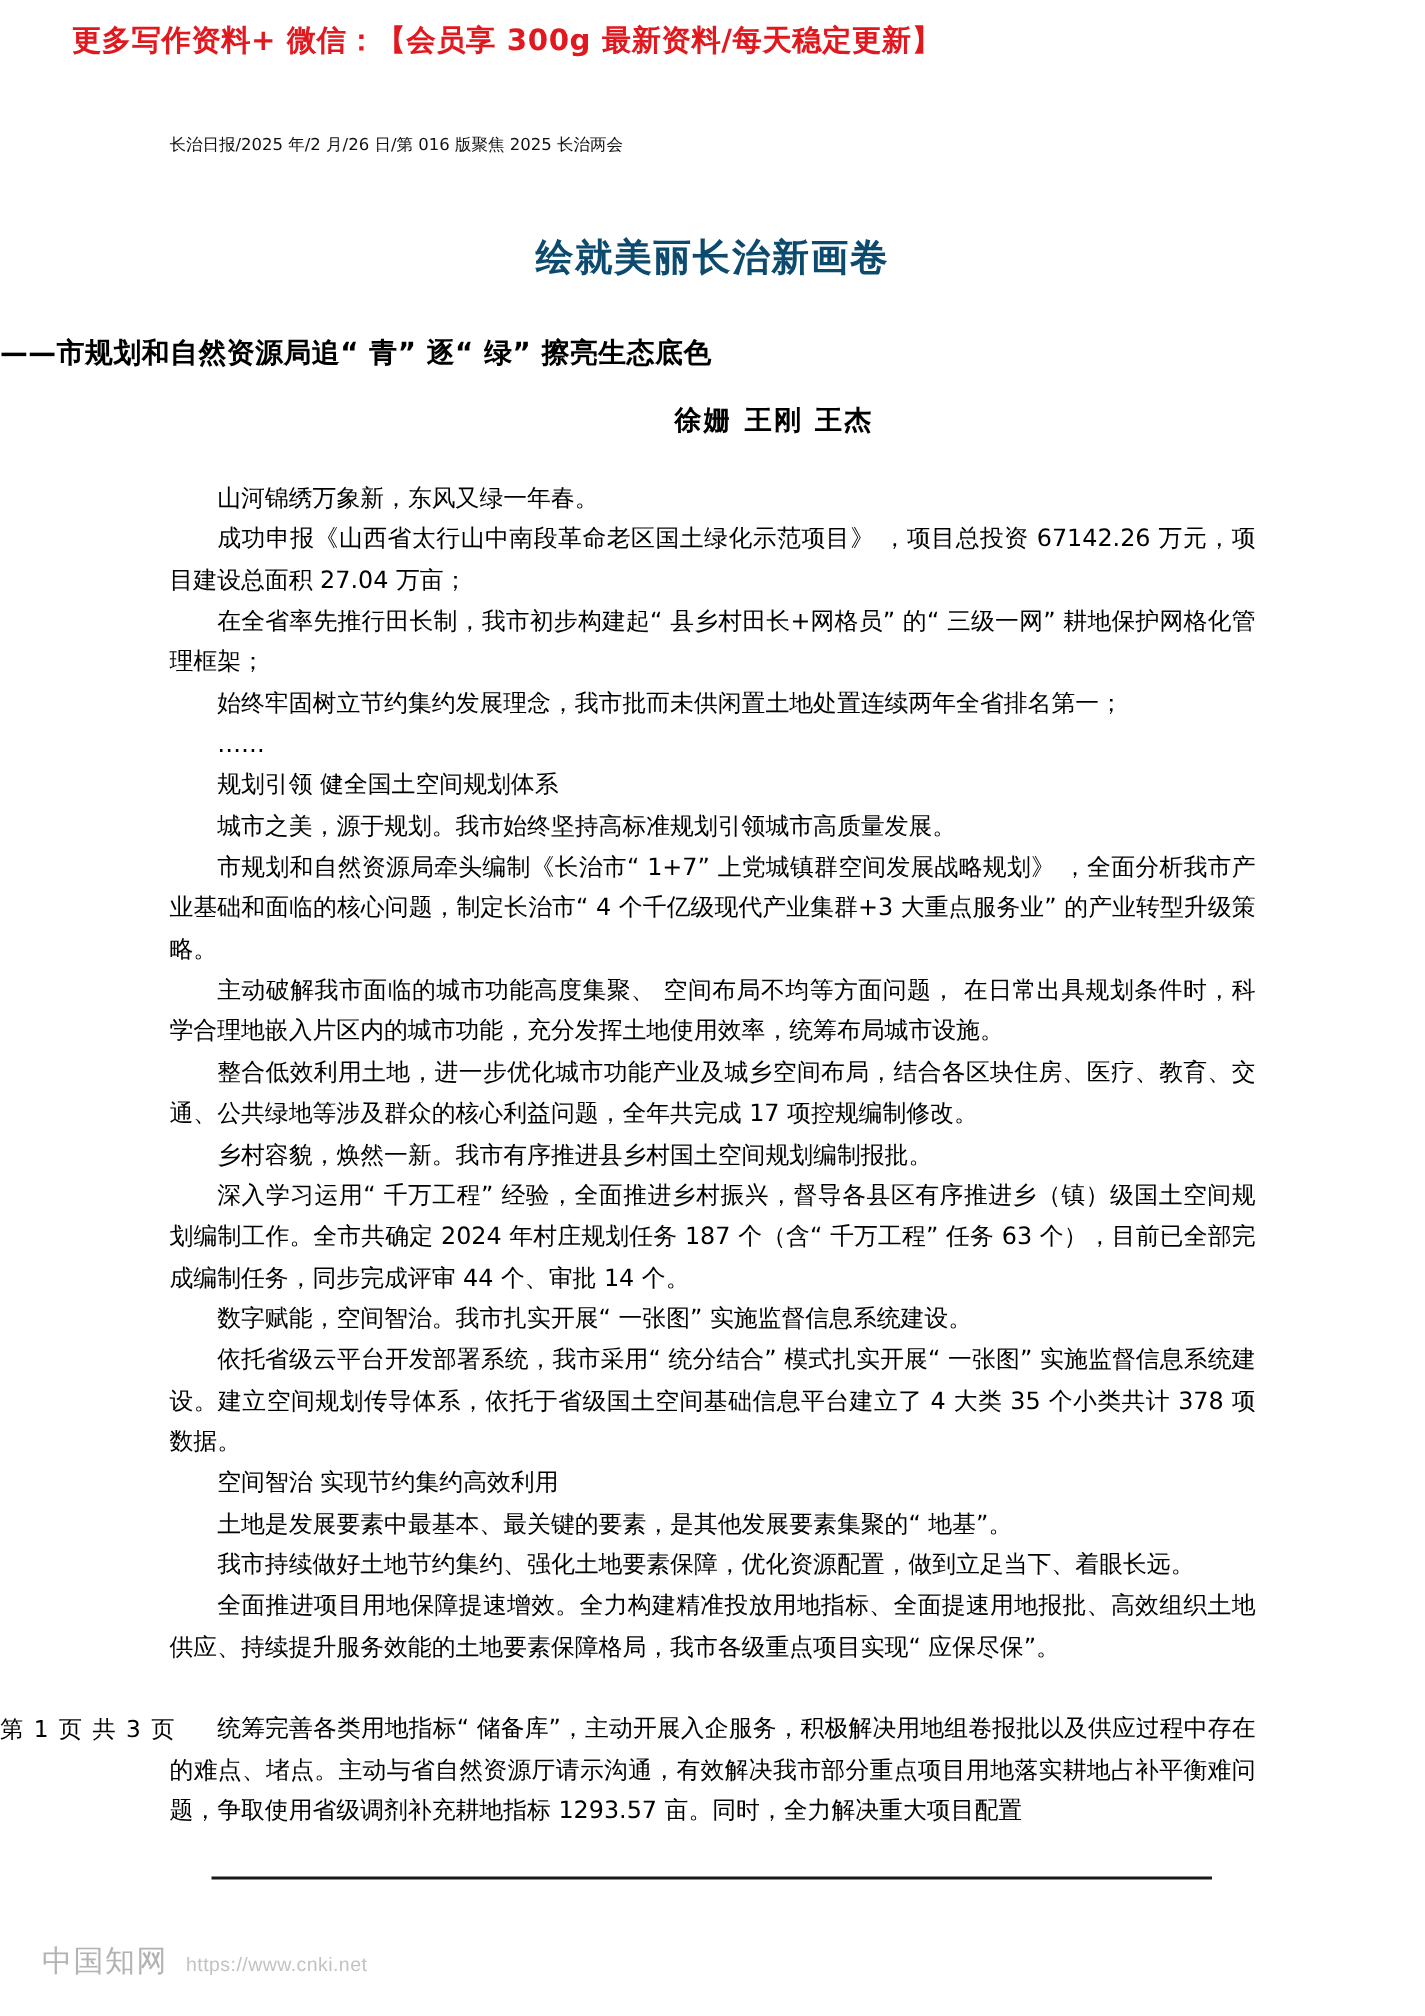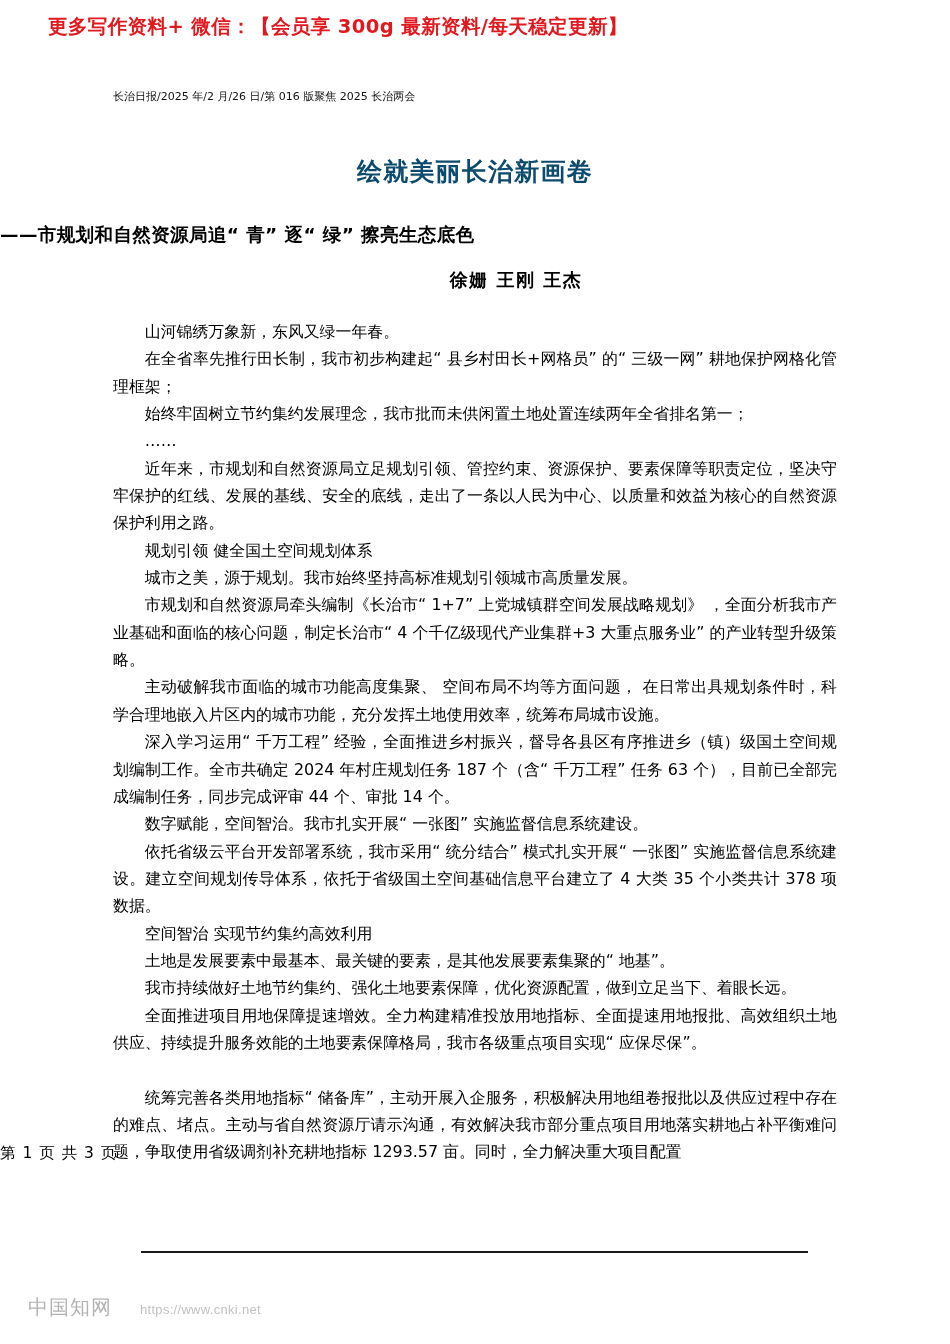--- a/index.html
+++ b/index.html
@@ -129,21 +129,21 @@
     background: #1a1a1a;
   }
 
   
   .cnki-mark {
     position: absolute;
     top: 1294px;
     left: 28px;
     display: flex;
     align-items: baseline;
-    gap: 28px;
+    gap: 12px;
     color: #b9b9b9;
   }
   .cnki-logo {
     font-size: 20px;
     letter-spacing: 1px;
     color: #b3b3b3;
   }
   .cnki-url {
     font-size: 13px;
     letter-spacing: 0.3px;
@@ -161,28 +161,30 @@
   <div class="source-line">长治日报/2025 年/2 月/26 日/第 016 版聚焦 2025 长治两会</div>
 
   <div class="doc-title">绘就美丽长治新画卷</div>
 
   <div class="doc-subtitle">——市规划和自然资源局追“ 青” 逐“ 绿” 擦亮生态底色</div>
 
   <div class="doc-authors">徐姗  王刚  王杰</div>
 
   <div class="body-text" id="body-text">
       <p>山河锦绣万象新，东风又绿一年春。</p>
+      <p>成功申报《山西省太行山中南段革命老区国土绿化示范项目》 ，项目总投资 67142.26 万元，项目建设总面积 27.04 万亩；</p>
       <p>在全省率先推行田长制，我市初步构建起“ 县乡村田长+网格员” 的“ 三级一网” 耕地保护网格化管理框架；</p>
       <p>始终牢固树立节约集约发展理念，我市批而未供闲置土地处置连续两年全省排名第一；</p>
       <p>……</p>
-      <p>近年来，市规划和自然资源局立足规划引领、管控约束、资源保护、要素保障等职责定位，坚决守牢保护的红线、发展的基线、安全的底线，走出了一条以人民为中心、以质量和效益为核心的自然资源保护利用之路。</p>
       <p>规划引领 健全国土空间规划体系</p>
       <p>城市之美，源于规划。我市始终坚持高标准规划引领城市高质量发展。</p>
       <p>市规划和自然资源局牵头编制《长治市“ 1+7” 上党城镇群空间发展战略规划》 ，全面分析我市产业基础和面临的核心问题，制定长治市“ 4 个千亿级现代产业集群+3 大重点服务业” 的产业转型升级策略。</p>
       <p>主动破解我市面临的城市功能高度集聚、 空间布局不均等方面问题， 在日常出具规划条件时，科学合理地嵌入片区内的城市功能，充分发挥土地使用效率，统筹布局城市设施。</p>
+      <p>整合低效利用土地，进一步优化城市功能产业及城乡空间布局，结合各区块住房、医疗、教育、交通、公共绿地等涉及群众的核心利益问题，全年共完成 17 项控规编制修改。</p>
+      <p>乡村容貌，焕然一新。我市有序推进县乡村国土空间规划编制报批。</p>
       <p>深入学习运用“ 千万工程” 经验，全面推进乡村振兴，督导各县区有序推进乡（镇）级国土空间规划编制工作。全市共确定 2024 年村庄规划任务 187 个（含“ 千万工程” 任务 63 个），目前已全部完成编制任务，同步完成评审 44 个、审批 14 个。</p>
       <p>数字赋能，空间智治。我市扎实开展“ 一张图” 实施监督信息系统建设。</p>
       <p>依托省级云平台开发部署系统，我市采用“ 统分结合” 模式扎实开展“ 一张图” 实施监督信息系统建设。建立空间规划传导体系，依托于省级国土空间基础信息平台建立了 4 大类 35 个小类共计 378 项数据。</p>
       <p>空间智治 实现节约集约高效利用</p>
       <p>土地是发展要素中最基本、最关键的要素，是其他发展要素集聚的“ 地基”。</p>
       <p>我市持续做好土地节约集约、强化土地要素保障，优化资源配置，做到立足当下、着眼长远。</p>
       <p>全面推进项目用地保障提速增效。全力构建精准投放用地指标、全面提速用地报批、高效组织土地供应、持续提升服务效能的土地要素保障格局，我市各级重点项目实现“ 应保尽保”。</p>
       <p class="blank-gap">&nbsp;</p>
       <p>统筹完善各类用地指标“ 储备库”，主动开展入企服务，积极解决用地组卷报批以及供应过程中存在的难点、堵点。主动与省自然资源厅请示沟通，有效解决我市部分重点项目用地落实耕地占补平衡难问题，争取使用省级调剂补充耕地指标 1293.57 亩。同时，全力解决重大项目配置</p>
     </div>

